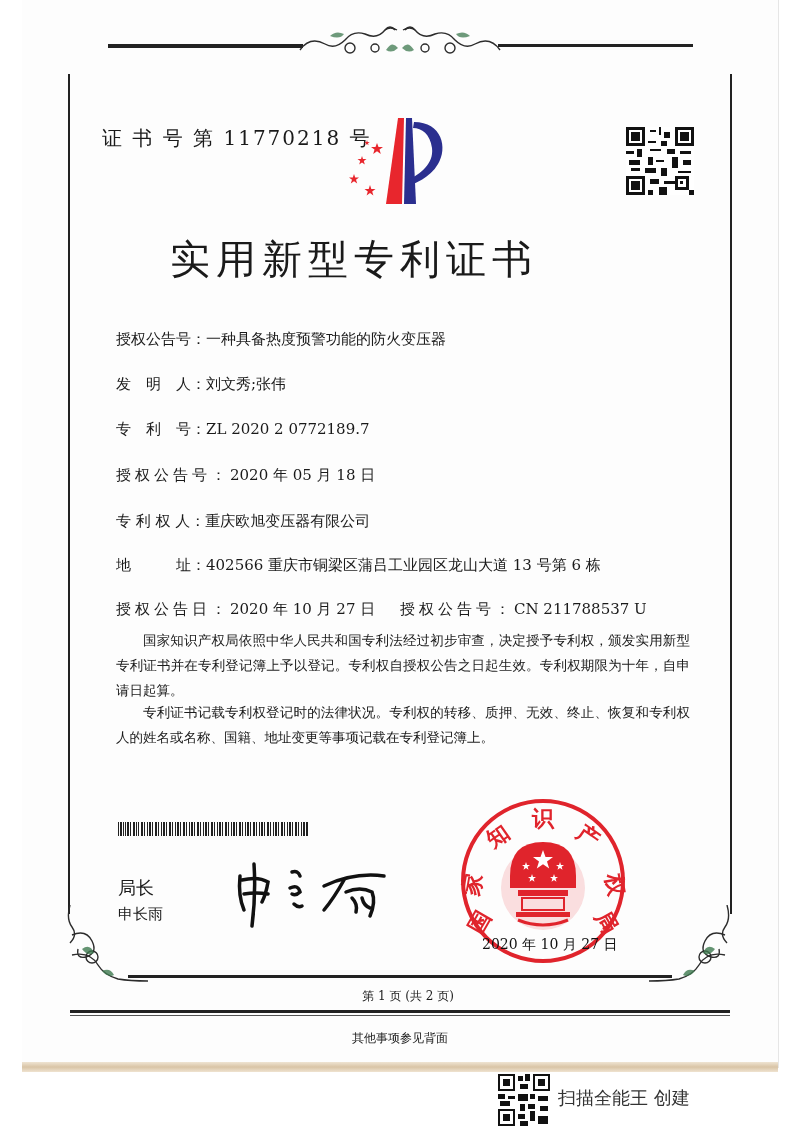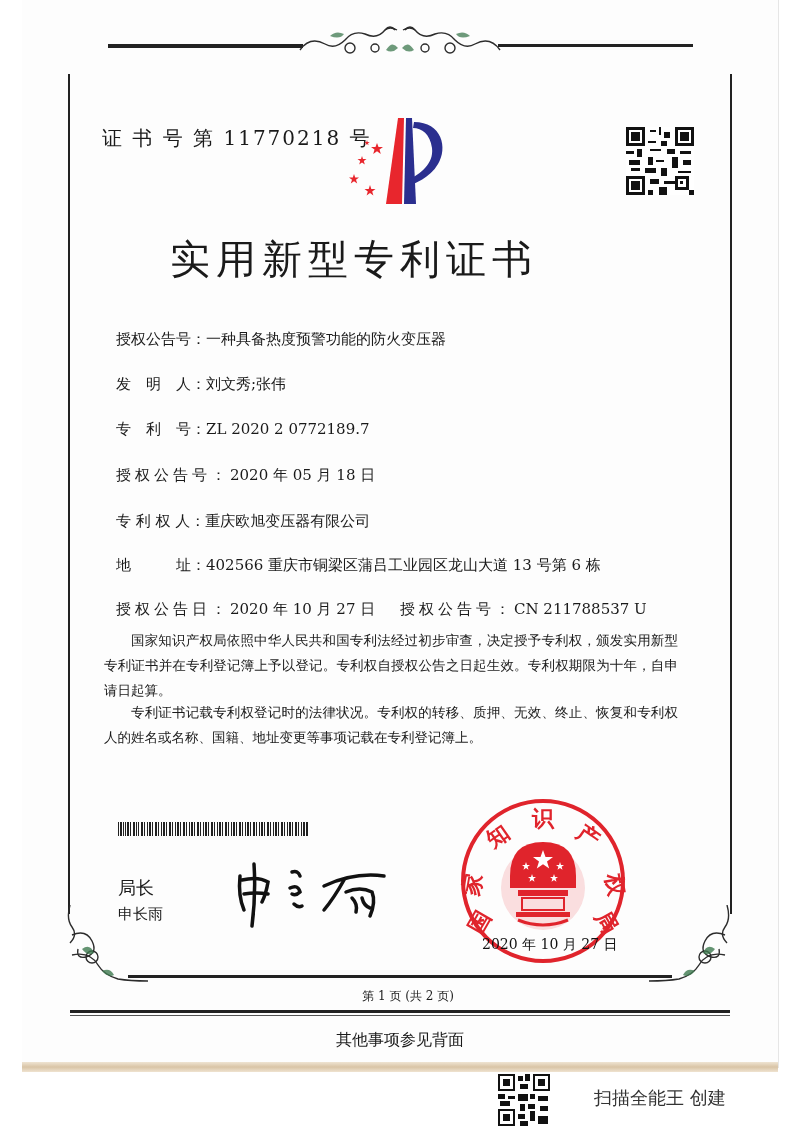--- a/index.html
+++ b/index.html
@@ -43,40 +43,40 @@
     .f-inventor { top: 375px; }
     .f-patentno { top: 420px; }
     .f-appdate { top: 466px; }
     .f-holder { top: 512px; }
     .f-address { top: 556px; }
     .f-pubdate { top: 600px; }
     .f-pubno { position: absolute; left: 400px; top: 600px; font-size: 15px; white-space: nowrap; }
     .lbl-sp { letter-spacing: 4px; }
 
     .para {
-      position: absolute; left: 104px; width: 574px; font-size: 13.5px; line-height: 25px;
+      position: absolute; left: 116px; width: 574px; font-size: 13.5px; line-height: 25px;
       text-indent: 27px; text-align: justify;
     }
     .p1 { top: 628px; }
     .p2 { top: 700px; }
 
     .barcode { position: absolute; left: 118px; top: 822px; width: 190px; height: 14px; }
     .director-label { position: absolute; left: 118px; top: 876px; font-size: 18px; font-family: "DejaVu Sans", sans-serif; }
     .director-name { position: absolute; left: 118px; top: 905px; font-size: 15px; font-family: "DejaVu Sans", sans-serif; }
     .signature { position: absolute; left: 232px; top: 858px; width: 170px; height: 70px; }
     .seal { position: absolute; left: 458px; top: 796px; width: 170px; height: 170px; }
     .seal-date { position: absolute; left: 482px; top: 936px; font-size: 14px; color: #111; }
 
     .page-indicator { position: absolute; left: 8px; width: 800px; top: 988px; text-align: center; font-size: 12px; }
     .footer-rule { position: absolute; left: 70px; top: 1010px; width: 660px; height: 3px; background: #222; }
     .footer-rule2 { position: absolute; left: 70px; top: 1015px; width: 660px; height: 1px; background: #555; }
-    .see-back { position: absolute; left: 0; width: 800px; top: 1030px; text-align: center; font-size: 16px; }
+    .see-back { position: absolute; left: 0; width: 800px; top: 1030px; text-align: center; font-size: 12px; }
 
     .scanner-qr { position: absolute; left: 498px; top: 1074px; width: 52px; height: 52px; }
-    .scanner-label { position: absolute; left: 558px; top: 1086px; font-size: 18px; color: #333; font-family: "DejaVu Sans", sans-serif; margin-left: 36px; }
+    .scanner-label { position: absolute; left: 558px; top: 1086px; font-size: 18px; color: #333; font-family: "DejaVu Sans", sans-serif; }
   </style>
 </head>
 <body>
 
 <div class="page"></div>
 <div class="page-edge"></div>
 
 <div class="frame">
   <div class="frame-line frame-top-l"></div>
   <div class="frame-line frame-top-r"></div>

